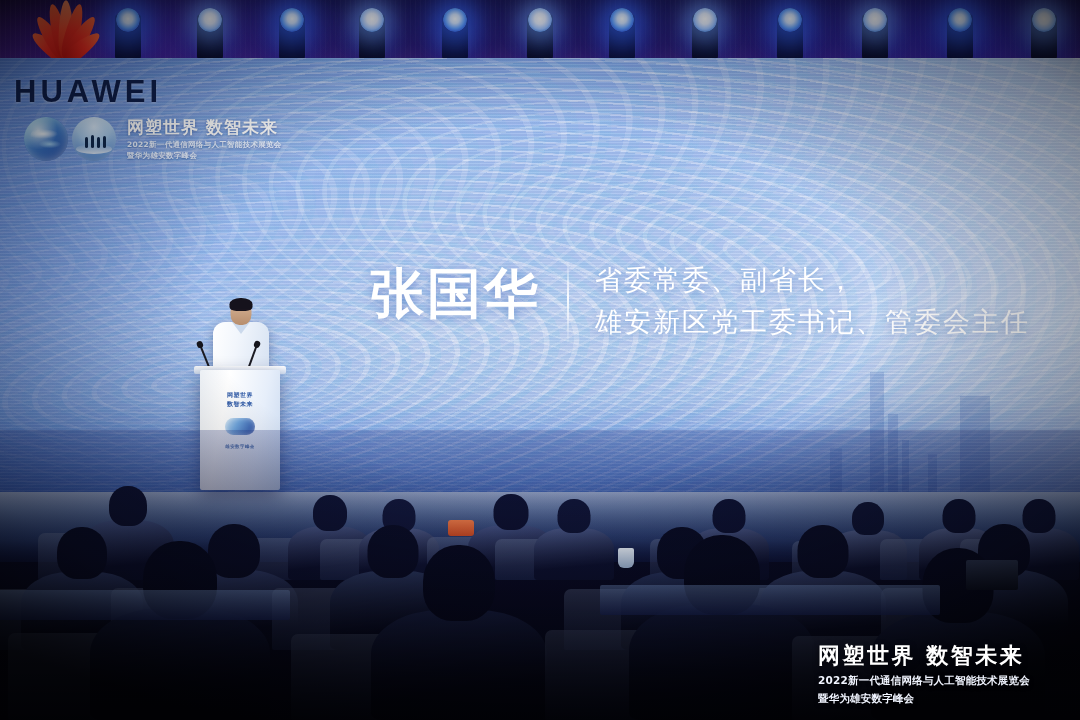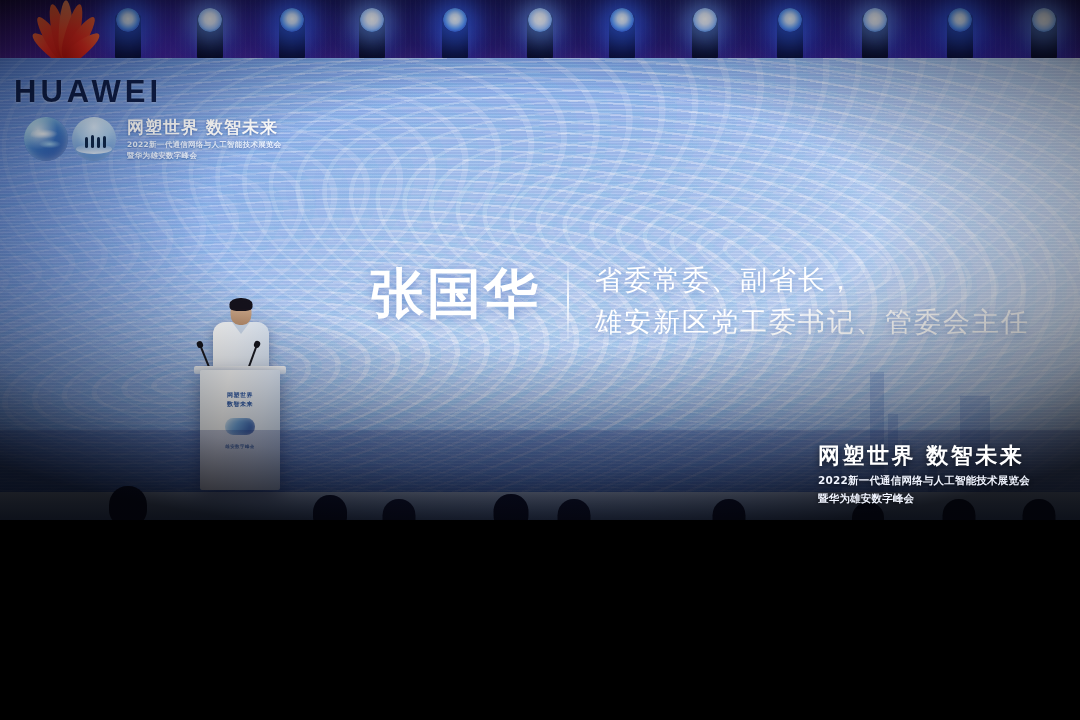--- a/index.html
+++ b/index.html
@@ -1,21 +1,21 @@
 <!DOCTYPE html>
 <html><head>
 <meta charset="utf-8">
 <title>Conference Stage Photo</title>
 <style>
   html,body{margin:0;padding:0;background:#000;}
   body{font-family:"DejaVu Sans","Liberation Sans",sans-serif;}
 
   #stage{
     position:relative;
-    width:1080px;height:520px;
+    width:1080px;height:720px;
     overflow:hidden;
     background:#05040e;
   }
 
   
   .truss{
     position:absolute;left:0;top:0;width:1080px;height:62px;
     background:
       linear-gradient(180deg,#1a0f3a 0%,#23104a 40%,#2a1358 72%,#3a1d6e 100%);
     overflow:hidden;

